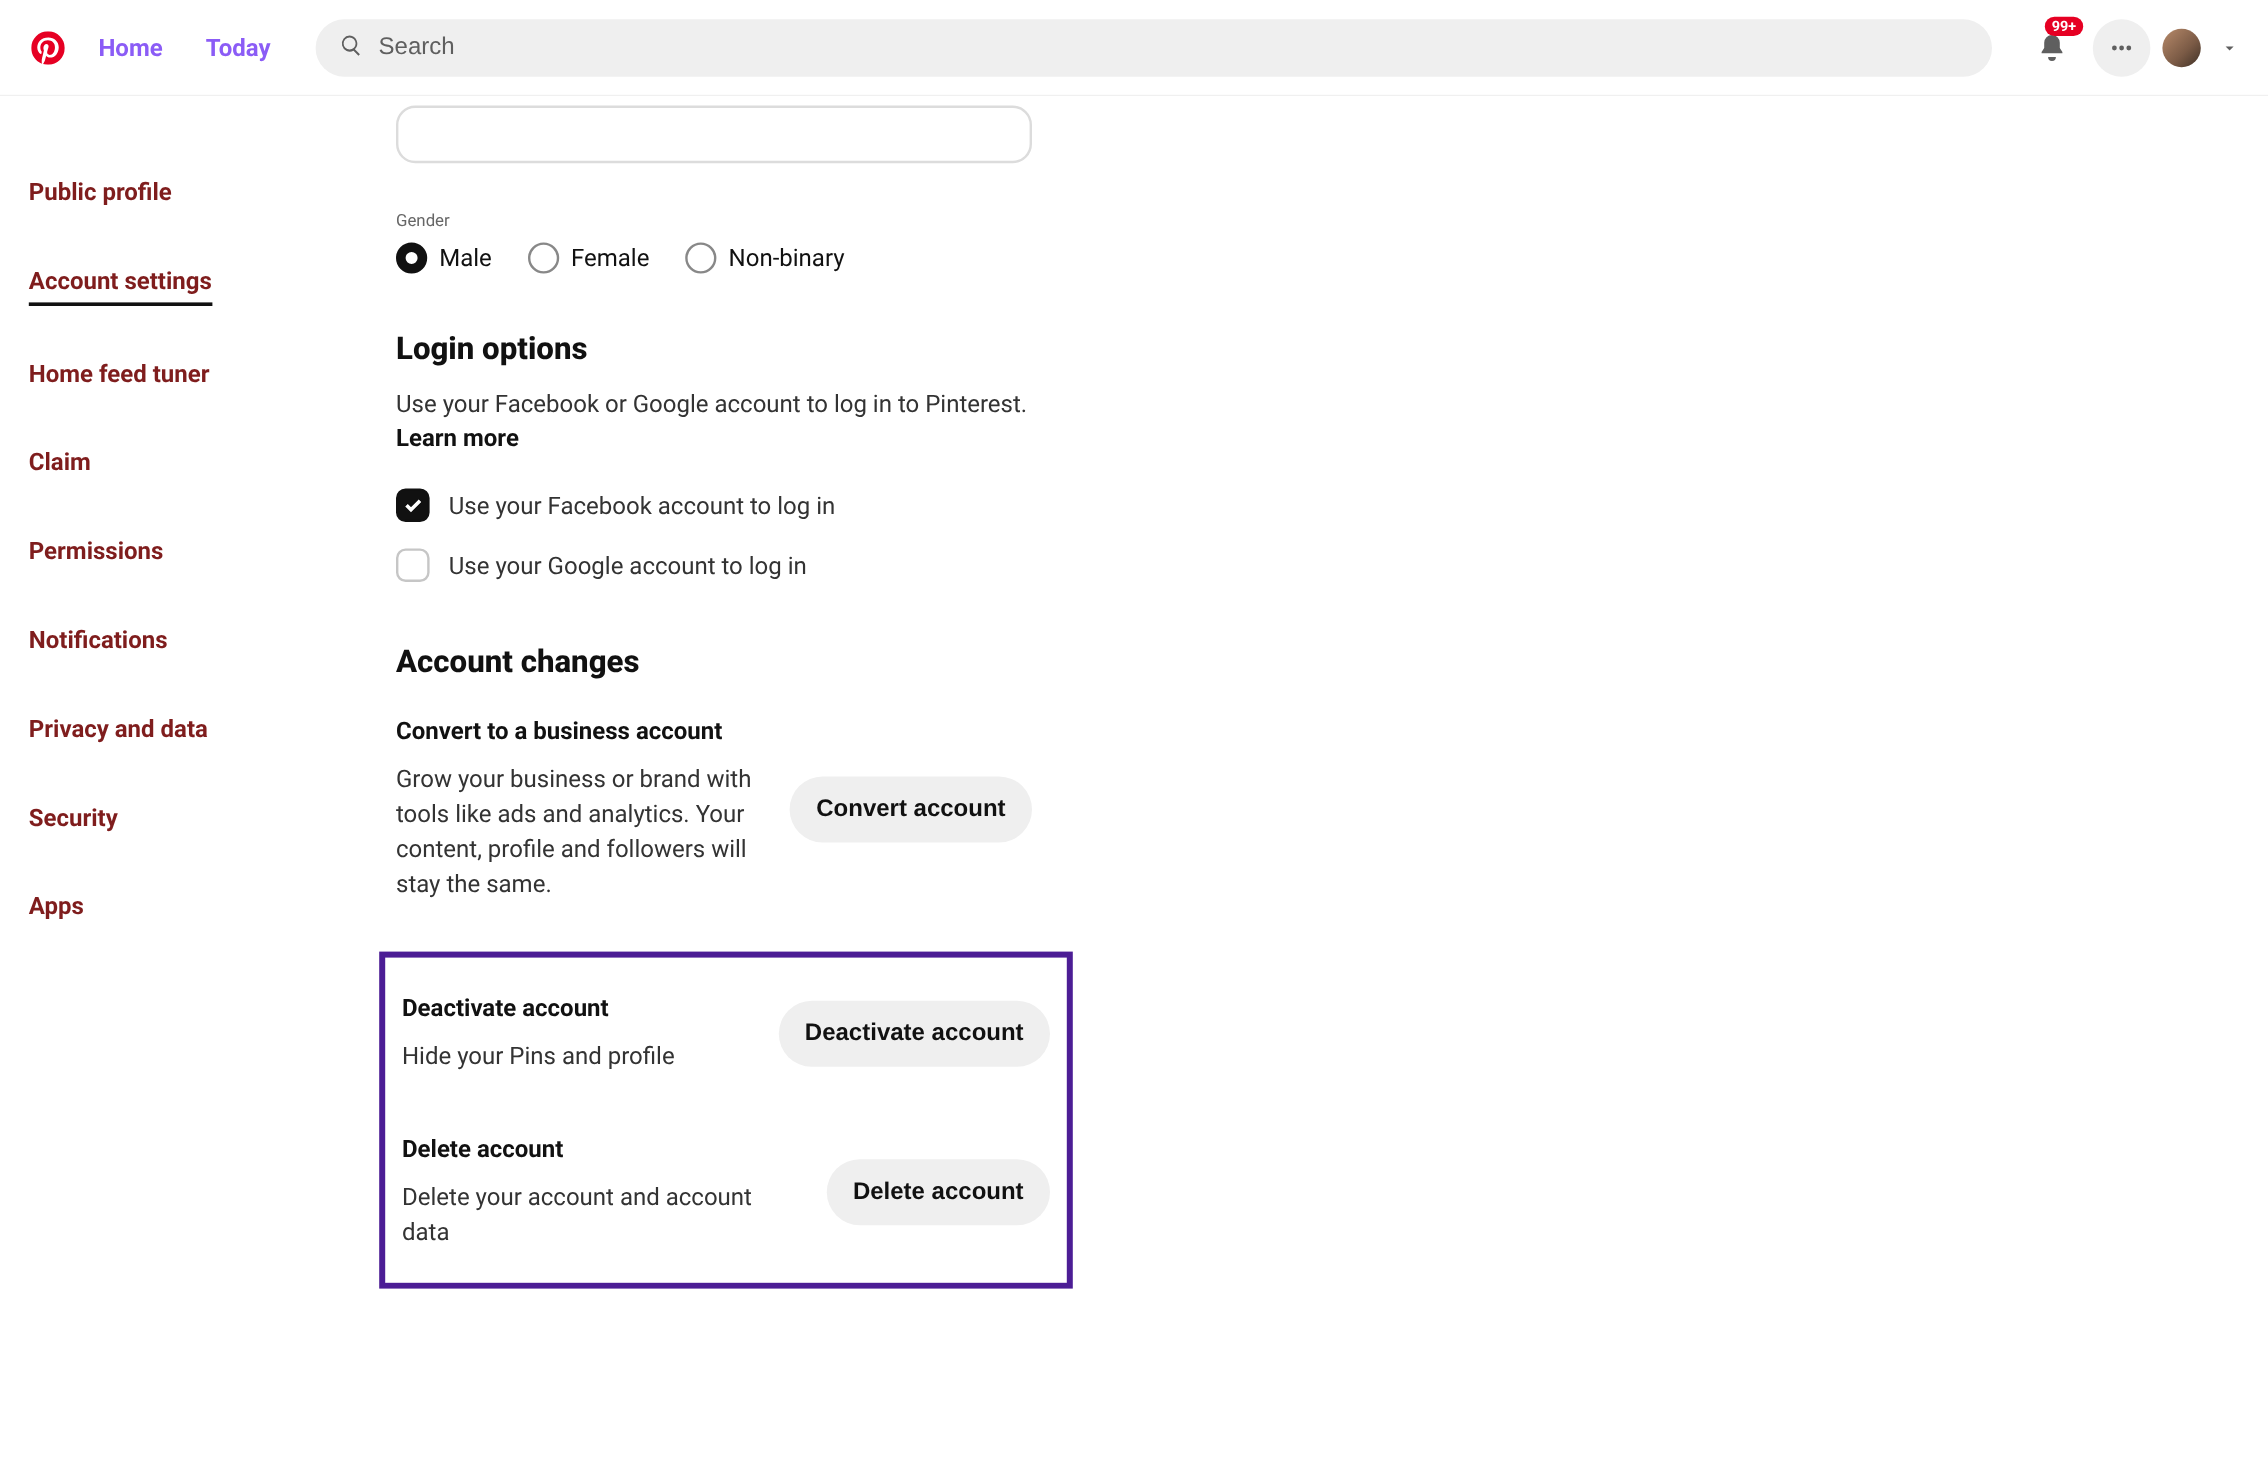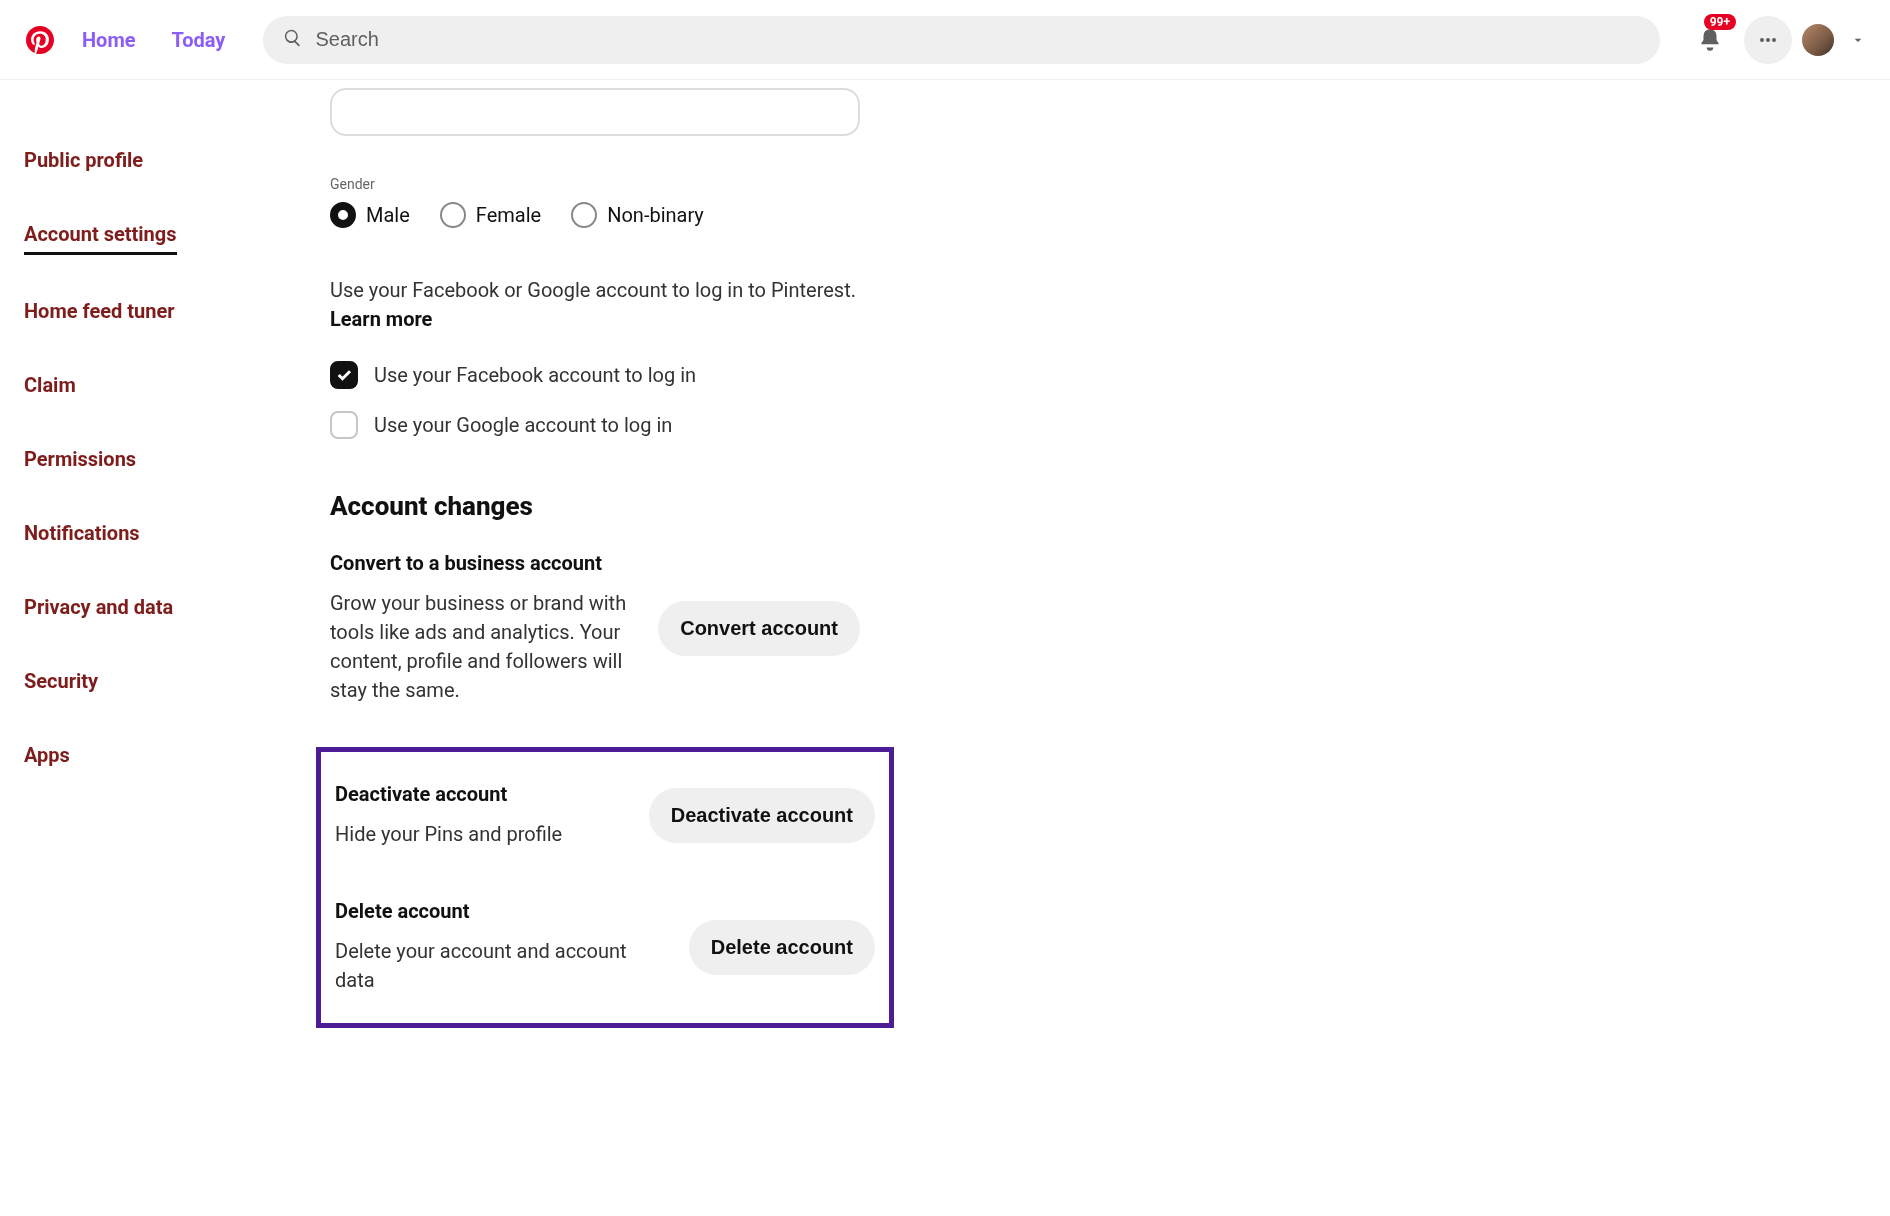--- a/index.html
+++ b/index.html
@@ -262,20 +262,21 @@
       <div class="radio-opt">
         <span class="radio-circle"></span>
         <span>Female</span>
       </div>
       <div class="radio-opt">
         <span class="radio-circle"></span>
         <span>Non-binary</span>
       </div>
     </div>
 
+    <div class="sect-title">Login options</div>
     <div class="sect-desc">Use your Facebook or Google account to log in to Pinterest.</div>
     <div class="sect-link">Learn more</div>
 
     <div class="check-row">
       <span class="checkbox checked">
         <svg width="18" height="18" viewBox="0 0 24 24" fill="none" stroke="#fff" stroke-width="4">
             <path d="M5 12l5 5L20 7"></path>
           </svg>
       </span>
       <span>Use your Facebook account to log in</span>

